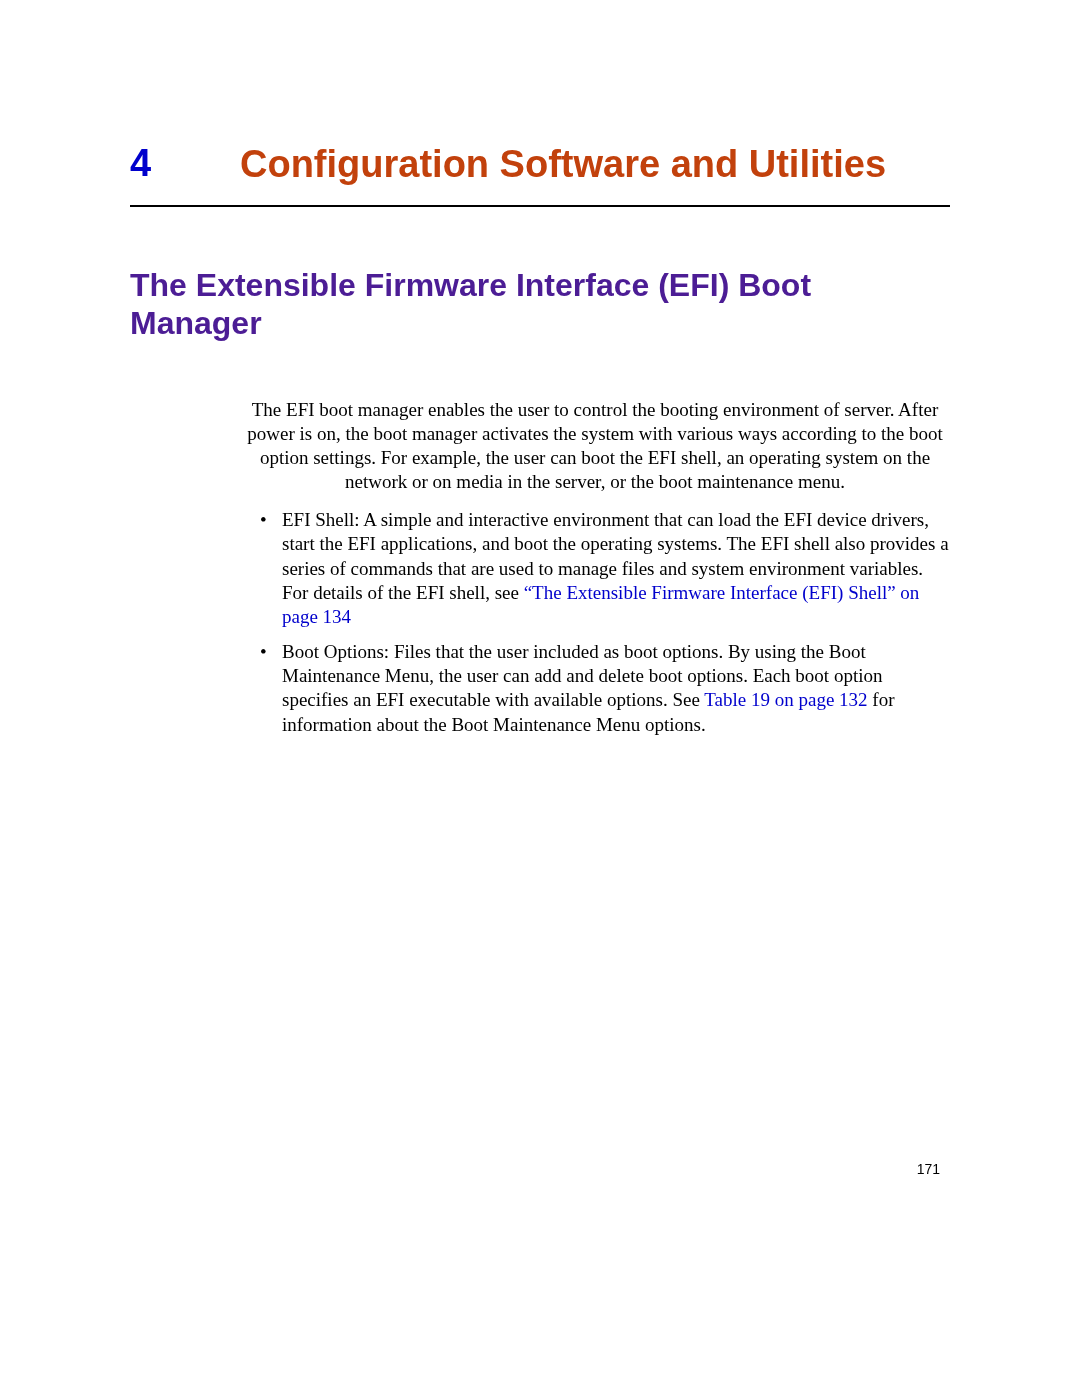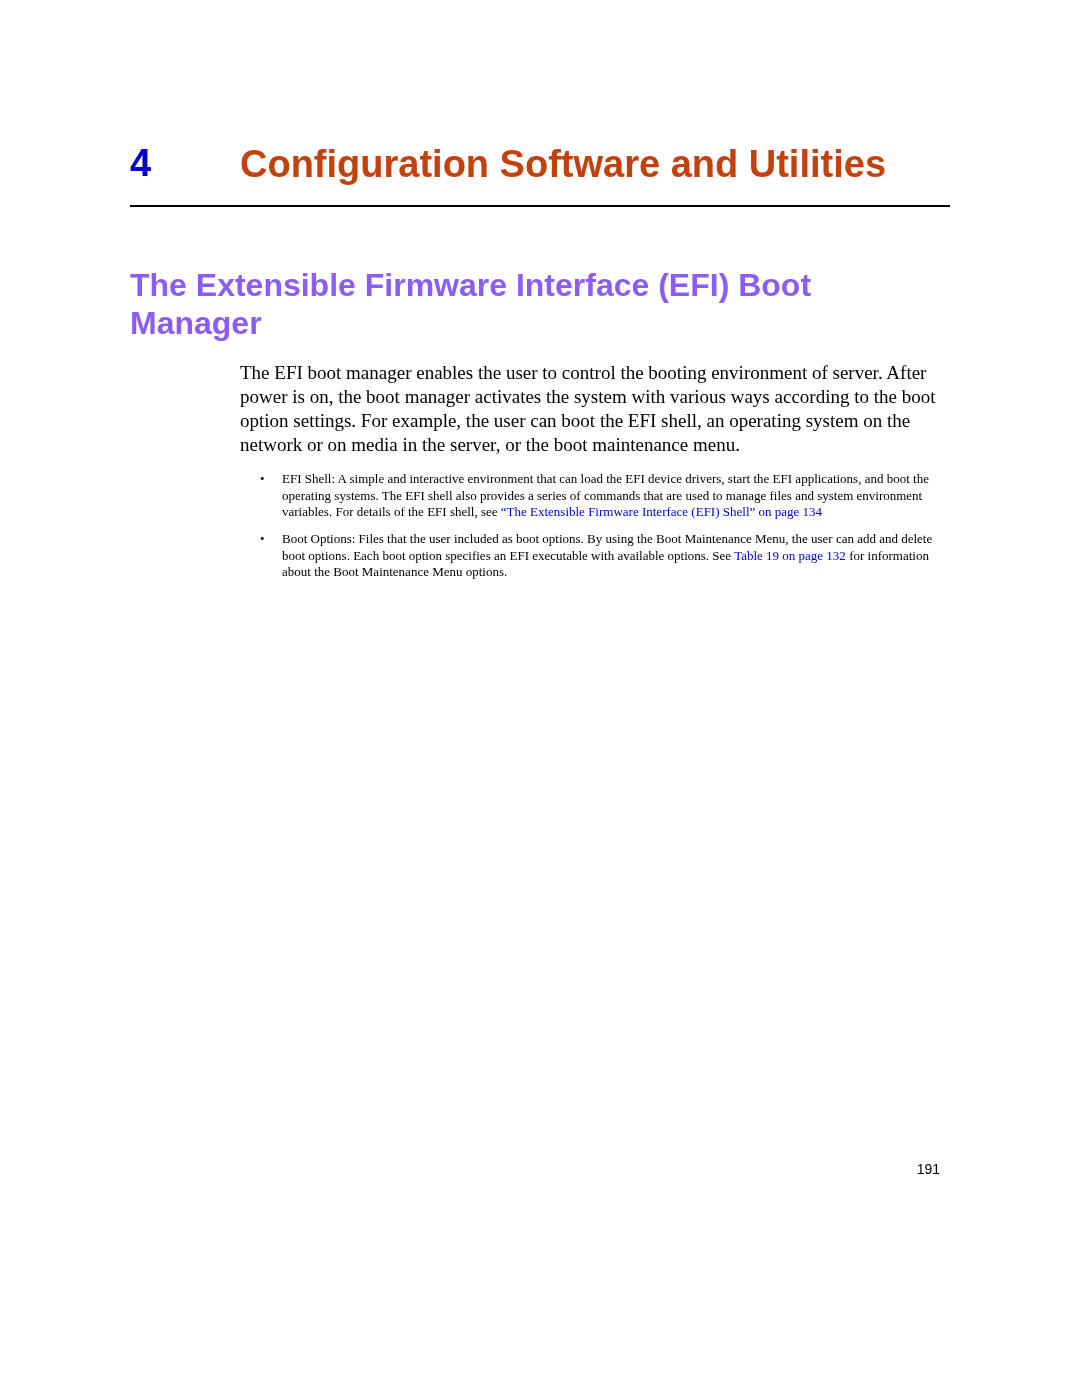--- a/index.html
+++ b/index.html
@@ -32,38 +32,39 @@
       font-family: Arial, Helvetica, sans-serif;
       font-weight: bold;
       font-size: 38px;
       color: #c2410c;
       line-height: 1.18;
     }
     .section-title {
       font-family: Arial, Helvetica, sans-serif;
       font-weight: bold;
       font-size: 32px;
-      color: #8b5cf6;
+      color: #4c1d95;
       line-height: 1.18;
-      margin-bottom: 19px;
+      margin-bottom: 56px;
     }
     .body-text {
       margin-left: 110px;
       font-size: 19px;
       line-height: 1.26;
       color: #000;
       margin-bottom: 14px;
+      text-align: center;
     }
     ul.bullets {
       margin-left: 110px;
       padding-left: 42px;
       list-style: none;
     }
     ul.bullets li {
-      font-size: 13px;
+      font-size: 19px;
       line-height: 1.28;
       color: #000;
       margin-bottom: 10px;
       position: relative;
     }
     ul.bullets li::before {
       content: "•";
       position: absolute;
       left: -22px;
       top: 0;
@@ -98,13 +99,13 @@
     <li>
       <span>EFI Shell: A simple and interactive environment that can load the EFI device drivers, start the EFI applications, and boot the operating systems. The EFI shell also provides a series of commands that are used to manage files and system environment variables. For details of the EFI shell, see </span><span class="xref">“The Extensible Firmware Interface (EFI) Shell” on page 134</span><span></span>
     </li>
     <li>
       <span>Boot Options: Files that the user included as boot options. By using the Boot Maintenance Menu, the user can add and delete boot options. Each boot option specifies an EFI executable with available options. See </span><span class="xref">Table 19 on page 132</span><span> for information about the Boot Maintenance Menu options.</span>
     </li>
   </ul>
 
 </div>
 
-<div class="page-number">191</div>
+<div class="page-number">171</div>
 
 </body></html>

